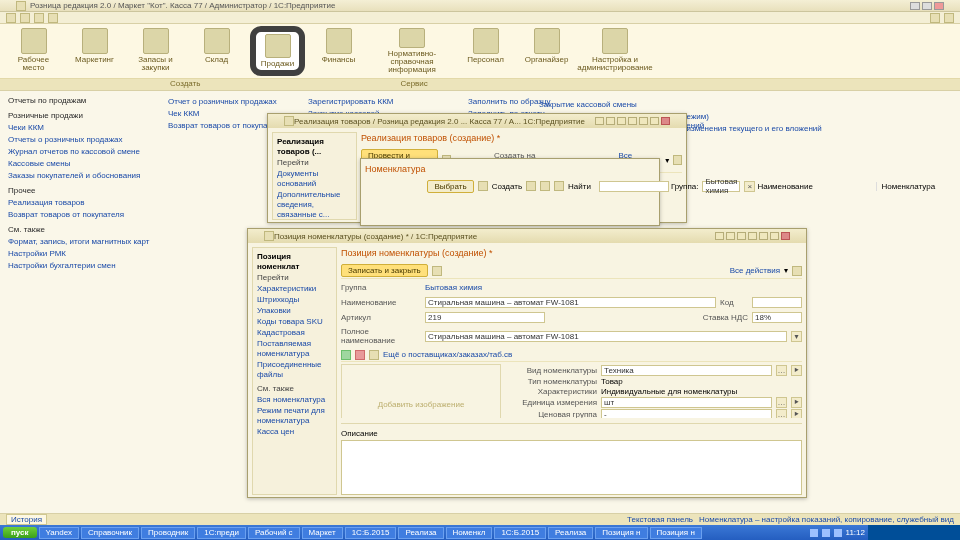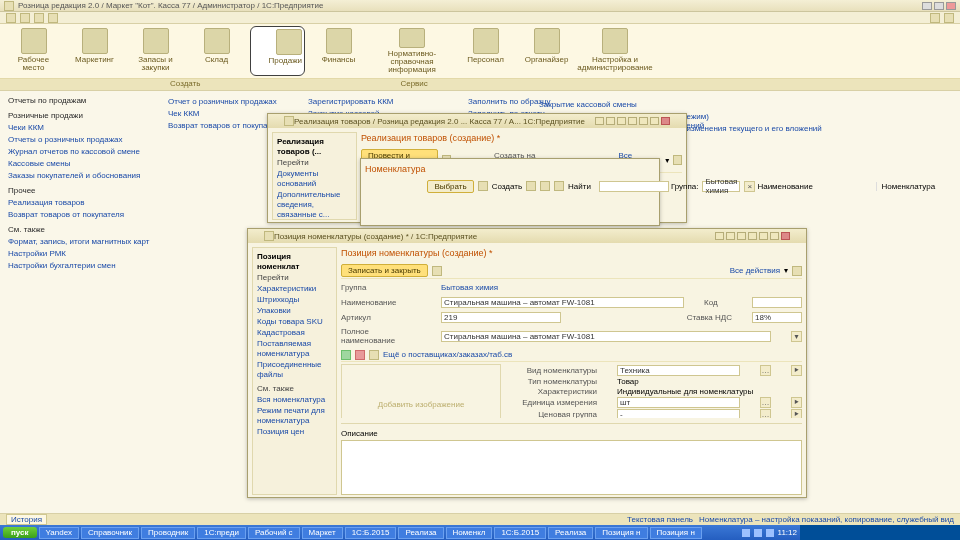--- a/index.html
+++ b/index.html
@@ -1,27 +1,27 @@
 <!DOCTYPE html>
 <html><head>
 <meta charset="utf-8">
 <style>
   * { box-sizing: border-box; font-family: Tahoma, Arial, sans-serif; font-size: 8px; }
   body { margin:0; width:960px; height:540px; background:#004e98; overflow:hidden; position:relative; }
   
   .app { position:absolute; left:0; top:0; width:960px; height:525px; background:#f7f3e3; display:flex; flex-direction:column; }
-  .titlebar { height:12px; background:linear-gradient(#f4efd5,#e8e0bc); display:flex; align-items:center; padding:0 4px; gap:4px; border-bottom:1px solid #ccc59d;}
+  .titlebar { height:12px; background:linear-gradient(#f4efd5,#e8e0bc); display:flex; align-items:center; padding:0 16px; gap:4px; border-bottom:1px solid #ccc59d;}
   .titlebar .txt { color:#555; flex:1; white-space:nowrap; overflow:hidden;}
   .winbtns { display:flex; gap:2px; }
   .winbtn { width:10px; height:8px; background:#ddd; border:1px solid #999; }
   .quickbar { height:12px; background:#f4efd5; display:flex; align-items:center; gap:4px; padding:0 6px; border-bottom:1px solid #d8d0a6; color:#666;}
   .qbicon { width:10px; height:10px; background:#e7dfb4; border:1px solid #c0b87e; }
   .ribbon { height:55px; background:#fdf8e3; border-bottom:1px solid #e3d9a8; display:flex; padding:2px 6px; gap:6px; }
   .rbtn { display:flex; flex-direction:column; align-items:center; justify-content:flex-start; width:55px; padding:2px; cursor:pointer; }
-  .rbtn.active { background:#fff; border:1px solid #404040; border-radius:6px;align-items:flex-end; }
+  .rbtn.active { background:#fff; border:6px solid #404040; border-radius:11px; }
   .rbtn .ricon { width:26px; height:26px; background:#dcd6a8; border:1px solid #b8b07c; border-radius:2px; }
   .rbtn .rlbl { text-align:center; color:#6b5a1f; line-height:8px; margin-top:2px; }
   .subhead { height:12px; background:#ece4bb; display:flex; padding:0 170px; gap:200px; color:#7a6b2a; border-bottom:1px solid #d8d0a6;}
   .cols { flex:1; display:flex; background:#faf7e9; overflow:hidden;}
   .col { padding:4px 8px; color:#555; line-height:11px; }
   .col1 { width:160px; }
   .col2 { width:140px; }
   .col3 { width:160px; }
   .col4 { flex:1; }
   .col b, .hdr { color:#2a2a2a; font-weight:normal; }
@@ -37,31 +37,31 @@
   .win .whdr .wb { width:9px; height:8px; background:#efe7bd; border:1px solid #b5ac78;}
   .win .whdr .wb.close { background:#d88; border-color:#b55;}
   .win .body { padding:4px; display:flex; gap:4px; height:calc(100% - 12px);}
   .sidepane { width:85px; background:#f6f1dc; border:1px solid #e0d8ae; padding:4px; line-height:10px; }
   .mainpane { flex:1; display:flex; flex-direction:column; gap:2px; }
   .sectitle { color:#c05000; font-size:9px; margin:1px 0 3px;}
   .yellowbtn { background:#ffe07a; border:1px solid #d0af3a; padding:1px 6px; color:#4a3b00; border-radius:2px; cursor:pointer; display:inline-block;}
   .tbrow { display:flex; align-items:center; gap:4px; padding:1px 0; border-bottom:1px solid #ece4bb;}
   .tbrow.nb { border-bottom:none;}
   .smico { width:10px; height:10px; background:#e7dfb4; border:1px solid #c0b87e;}
-  .field { display:flex; align-items:center; gap:20px; margin:1px 0;}
+  .field { display:flex; align-items:center; gap:4px; margin:1px 0;}
   .field .lbl { color:#555; }
   .inp { flex:1; height:11px; background:#fff; border:1px solid #cfc690; padding:0 2px; display:flex; align-items:center; color:#333;}
   .ctrlbtn { width:11px; height:11px; background:#f3eccb; border:1px solid #cfc690; display:flex; align-items:center; justify-content:center; color:#555; cursor:pointer;}
   .twocol { display:flex; gap:6px; }
   .twocol .left { flex:0 0 160px; }
   .twocol .right { flex:1;text-align:right; }
   .imgph { flex:1; min-height:80px; border:1px solid #e0d8ae; display:flex; align-items:center; justify-content:center; color:#bcae6e;}
   .sep { height:1px; background:#e0d8ae; margin:3px 0;}
   
-  .taskbar { position:absolute; left:0; bottom:0; height:15px; width:800px; background:linear-gradient(#3b78d6,#245ec0); display:flex; align-items:center; padding:0 3px; gap:2px; }
+  .taskbar { position:absolute; left:0; bottom:0; height:15px; width:868px; background:linear-gradient(#3b78d6,#245ec0); display:flex; align-items:center; padding:0 3px; gap:2px; }
   .start { background:linear-gradient(#6fcf3a,#3aa11a); color:#fff; padding:1px 8px; border-radius:3px; font-weight:bold; cursor:pointer;}
   .tbtn { background:#3f7de0; border:1px solid #6aa0f0; color:#fff; padding:0 6px; height:12px; display:flex; align-items:center; cursor:pointer; white-space:nowrap; overflow:hidden; max-width:70px;}
   .tray { margin-left:auto; display:flex; align-items:center; gap:4px; color:#fff;}
   .trayicon { width:8px; height:8px; background:#9cc0ff; }
 </style>
 </head>
 <body>
 
 <div class="app">
   <div class="titlebar">
@@ -261,21 +261,21 @@
       <span class="lnk">Характеристики</span>
       <span class="lnk">Штрихкоды</span>
       <span class="lnk">Упаковки</span>
       <span class="lnk">Коды товара SKU</span>
       <span class="lnk">Кадастровая</span>
       <span class="lnk">Поставляемая номенклатура</span>
       <span class="lnk">Присоединенные файлы</span>
       <span class="plain" style="margin-top:4px">См. также</span>
       <span class="lnk">Вся номенклатура</span>
       <span class="lnk">Режим печати для номенклатура</span>
-      <span class="lnk">Позиция цен</span>
+      <span class="lnk">Касса цен</span>
     </div>
     <div class="mainpane">
       <div class="sectitle">Позиция номенклатуры (создание) *</div>
       <div class="tbrow">
         <div class="yellowbtn">Записать и закрыть</div>
         <div class="smico"></div>
         <span style="flex:1"></span>
         <span class="lnk">Все действия</span>▾
         <div class="smico"></div>
       </div>

